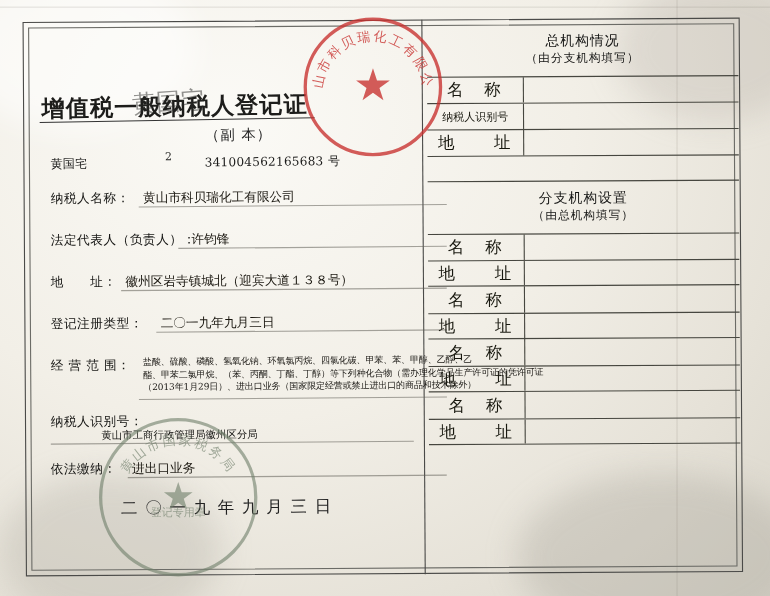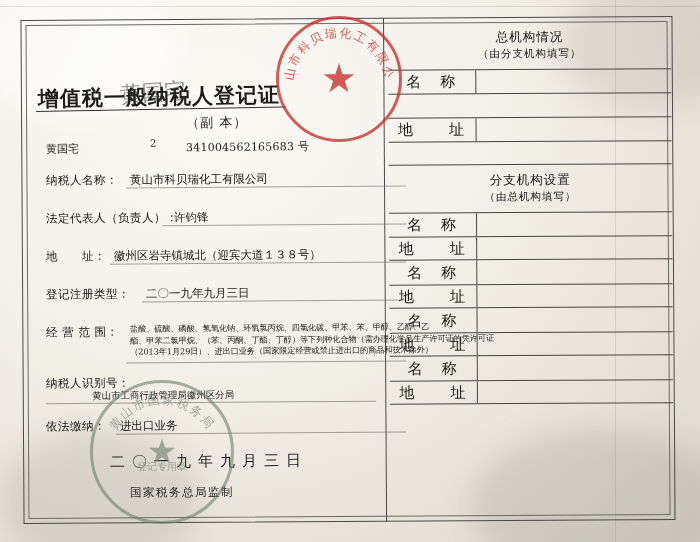--- a/index.html
+++ b/index.html
@@ -349,33 +349,33 @@
     <span class="rule" style="left:0px;top:27px;width:330px;"></span>
   </div>
 
   <div class="frow" style="top:418px;">
     <span class="flabel">依法缴纳：</span>
     <span class="fvalue" style="left:74px;">进出口业务</span>
     <span class="rule" style="left:70px;width:290px;"></span>
   </div>
 
   <div id="date-line">二〇一九年九月三日</div>
-  <div id="issuer">国家税务总局监制</div>
 
   <div id="rtable">
     <div class="sect-head">
       <div>总机构情况</div>
       <div class="sub">（由分支机构填写）</div>
     </div>
 
     <div class="trow">
       <div class="tl">名　称</div>
       <div class="tv"></div>
     </div>
     <div class="trow">
+      <div class="tl" style="letter-spacing:0;font-size:10px;">纳税人识别号</div>
       <div class="tv"></div>
     </div>
     <div class="trow">
       <div class="tl">地　　址</div>
       <div class="tv"></div>
     </div>
     <div class="trow blk-bottom">
       <div class="tv"></div>
     </div>
 

